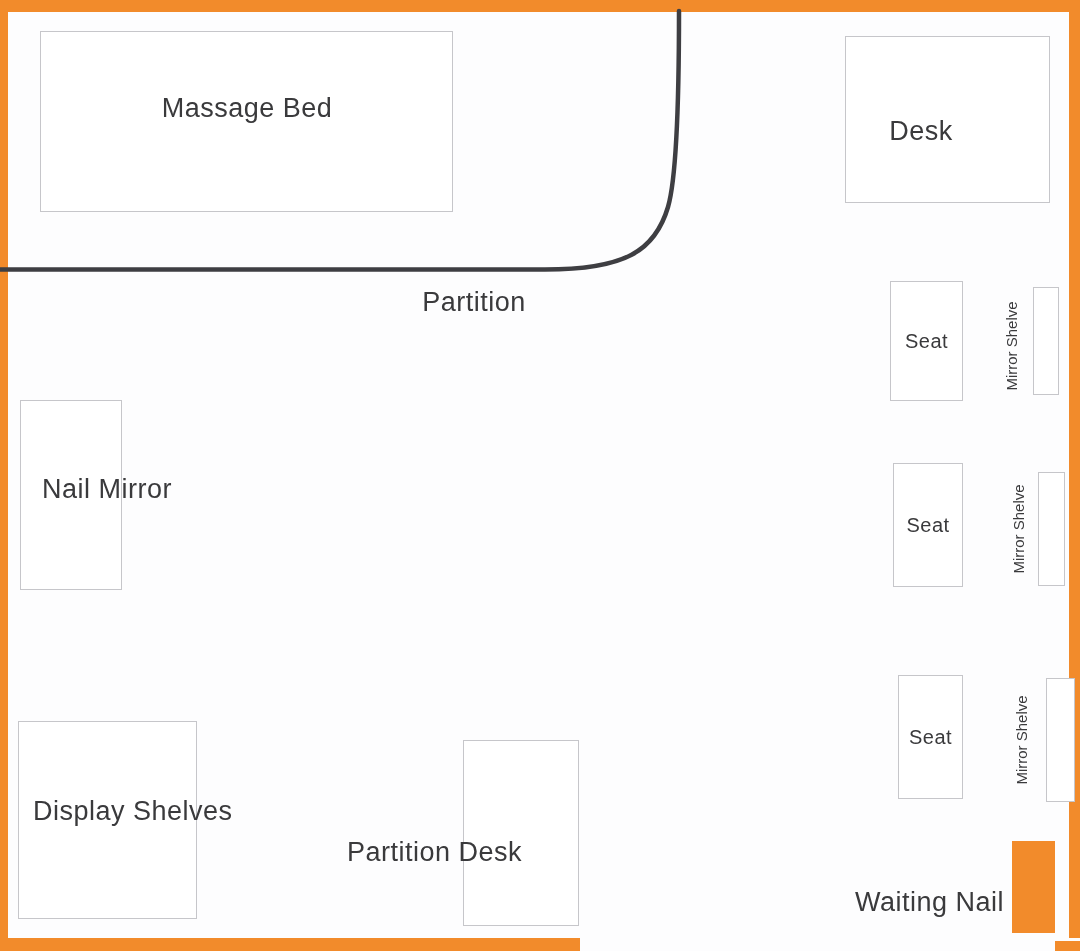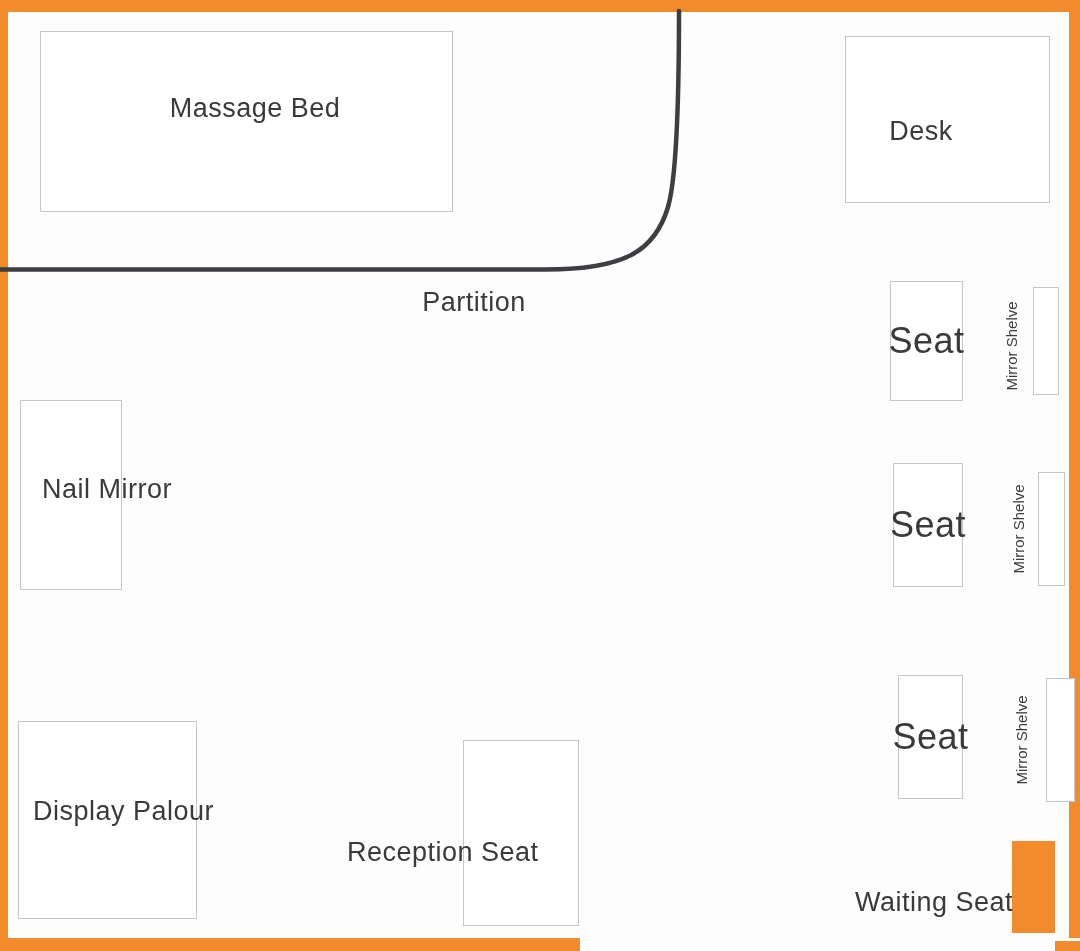--- a/index.html
+++ b/index.html
@@ -30,21 +30,21 @@
     font-size:27px;
     color:var(--label_text);
     letter-spacing:0.5px;
   }
   .label.centered{transform:translate(-50%,-50%);}
   .label.left-anchored{transform:translateY(-50%);}
   .seat-box{
     display:flex;align-items:center;justify-content:center;
   }
   .seat-box .label{
-    position:static;font-size:36px;transform:none;
+    position:static;font-size:20px;transform:none;
   }
   .mirror-label{
     position:absolute;
     white-space:nowrap;
     font-size:15px;
     color:var(--label_text);
     transform:translate(-50%,-50%) rotate(-90deg);
   }
   #partition-svg{position:absolute;left:0;top:0;pointer-events:none;}
 </style>
@@ -82,21 +82,21 @@
   <div class="room" style="left:1033px;top:287px;width:26px;height:108px;"></div>
   <div class="room" style="left:1038px;top:472px;width:27px;height:114px;"></div>
   <div class="room" style="left:1046px;top:678px;width:29px;height:124px;"></div>
 
   <span class="mirror-label" style="left:1011px;top:346px;">Mirror Shelve</span>
   <span class="mirror-label" style="left:1018px;top:529px;">Mirror Shelve</span>
   <span class="mirror-label" style="left:1021px;top:740px;">Mirror Shelve</span>
 
   <div class="wall" style="left:1012px;top:841px;width:43px;height:92px;"></div>
 
-  <span class="label centered" style="left:247px;top:108px;margin-left:8px;">Massage Bed</span>
+  <span class="label centered" style="left:247px;top:108px;">Massage Bed</span>
   <span class="label centered" style="left:921px;top:131px;">Desk</span>
   <span class="label centered" style="left:474px;top:302px;">Partition</span>
   <span class="label left-anchored" style="left:42px;top:489px;">Nail Mirror</span>
-  <span class="label left-anchored" style="left:33px;top:811px;">Display Palour</span>
-  <span class="label left-anchored" style="left:347px;top:852px;">Reception Seat</span>
-  <span class="label left-anchored" style="left:855px;top:902px;">Waiting Seat</span>
+  <span class="label left-anchored" style="left:33px;top:811px;">Display Shelves</span>
+  <span class="label left-anchored" style="left:347px;top:852px;">Partition Desk</span>
+  <span class="label left-anchored" style="left:855px;top:902px;">Waiting Nail</span>
 
 </div>
 
 </body></html>

